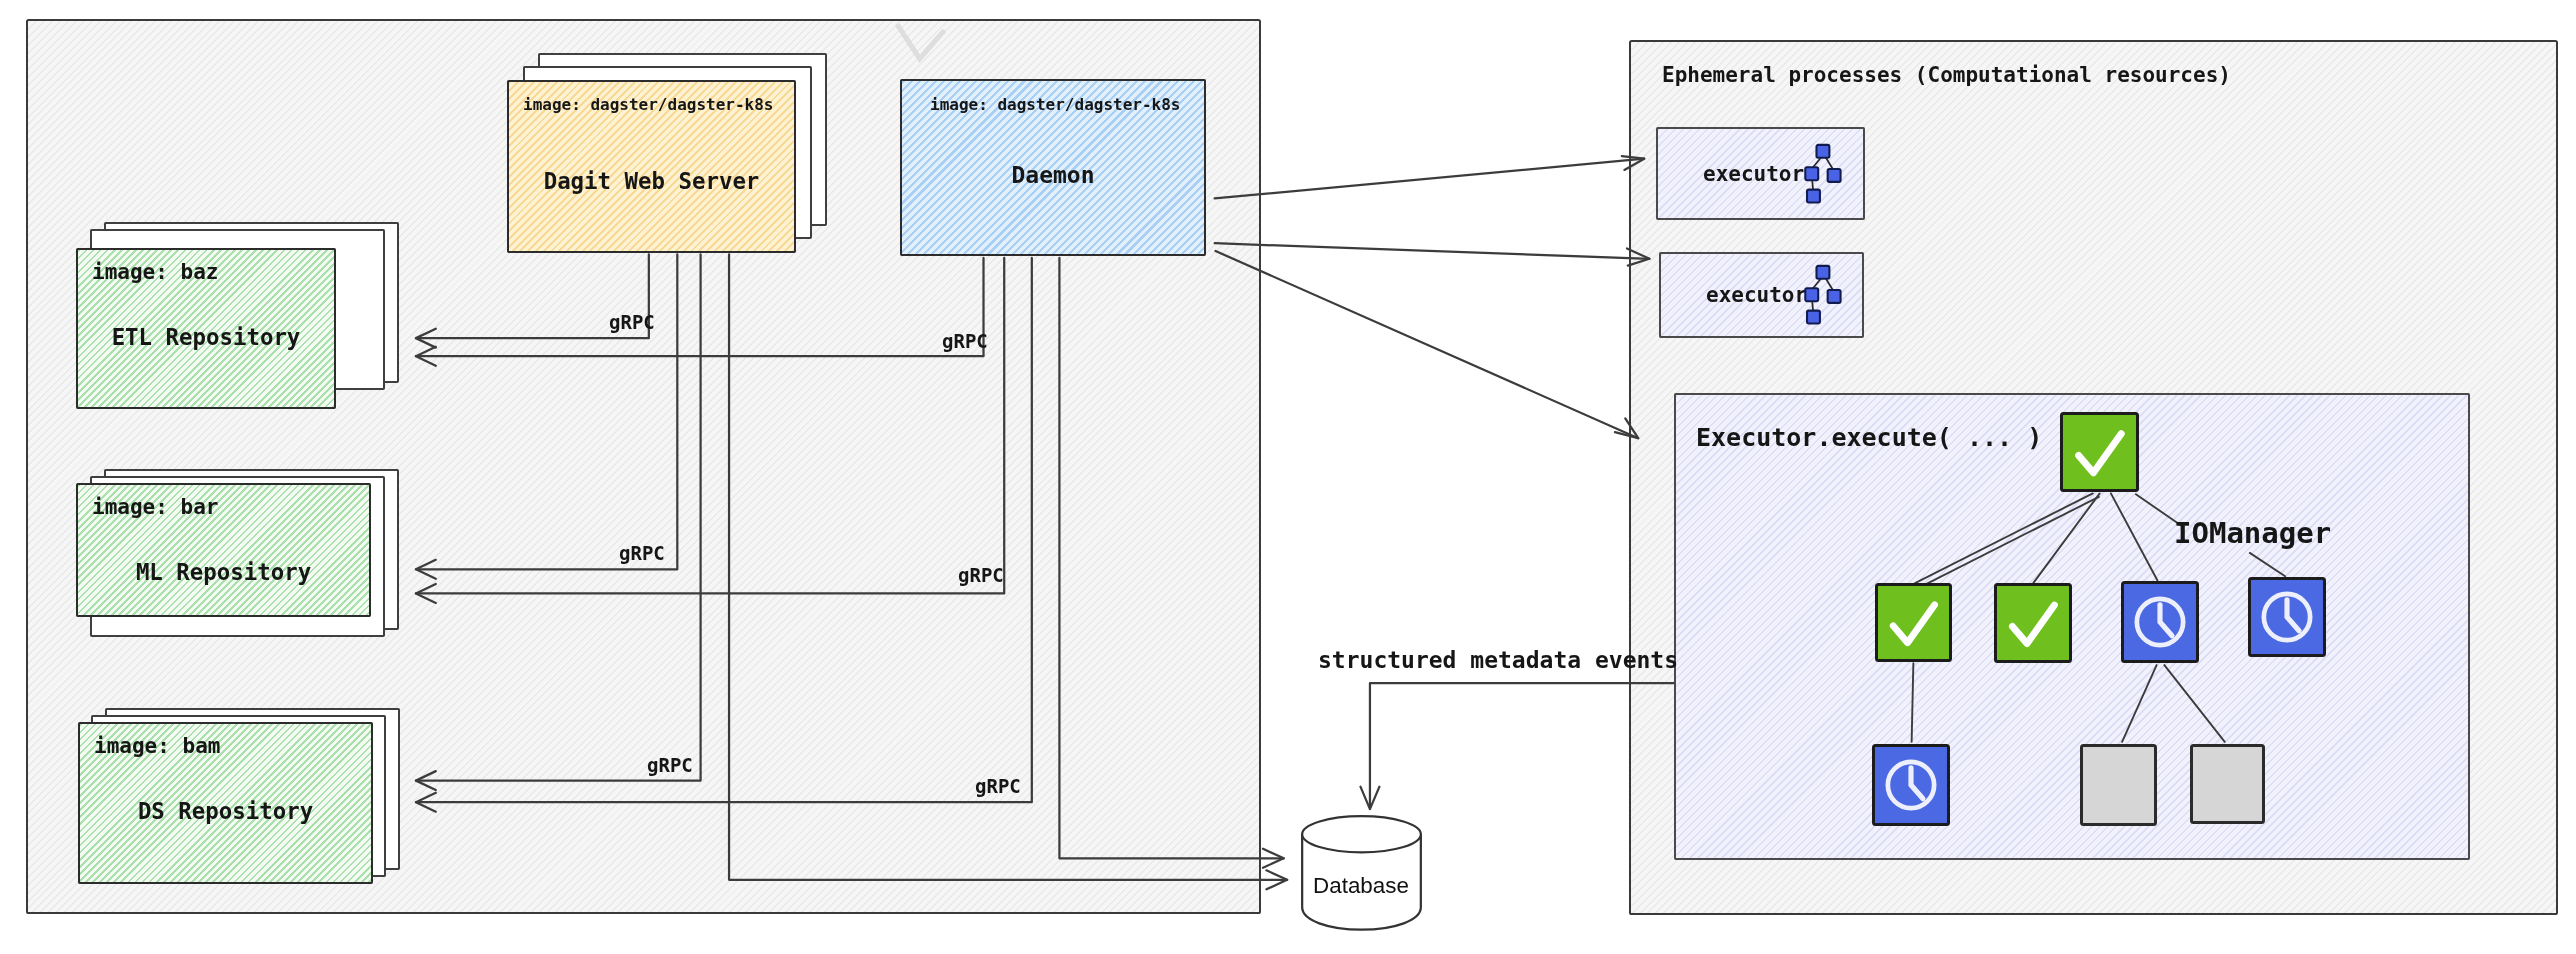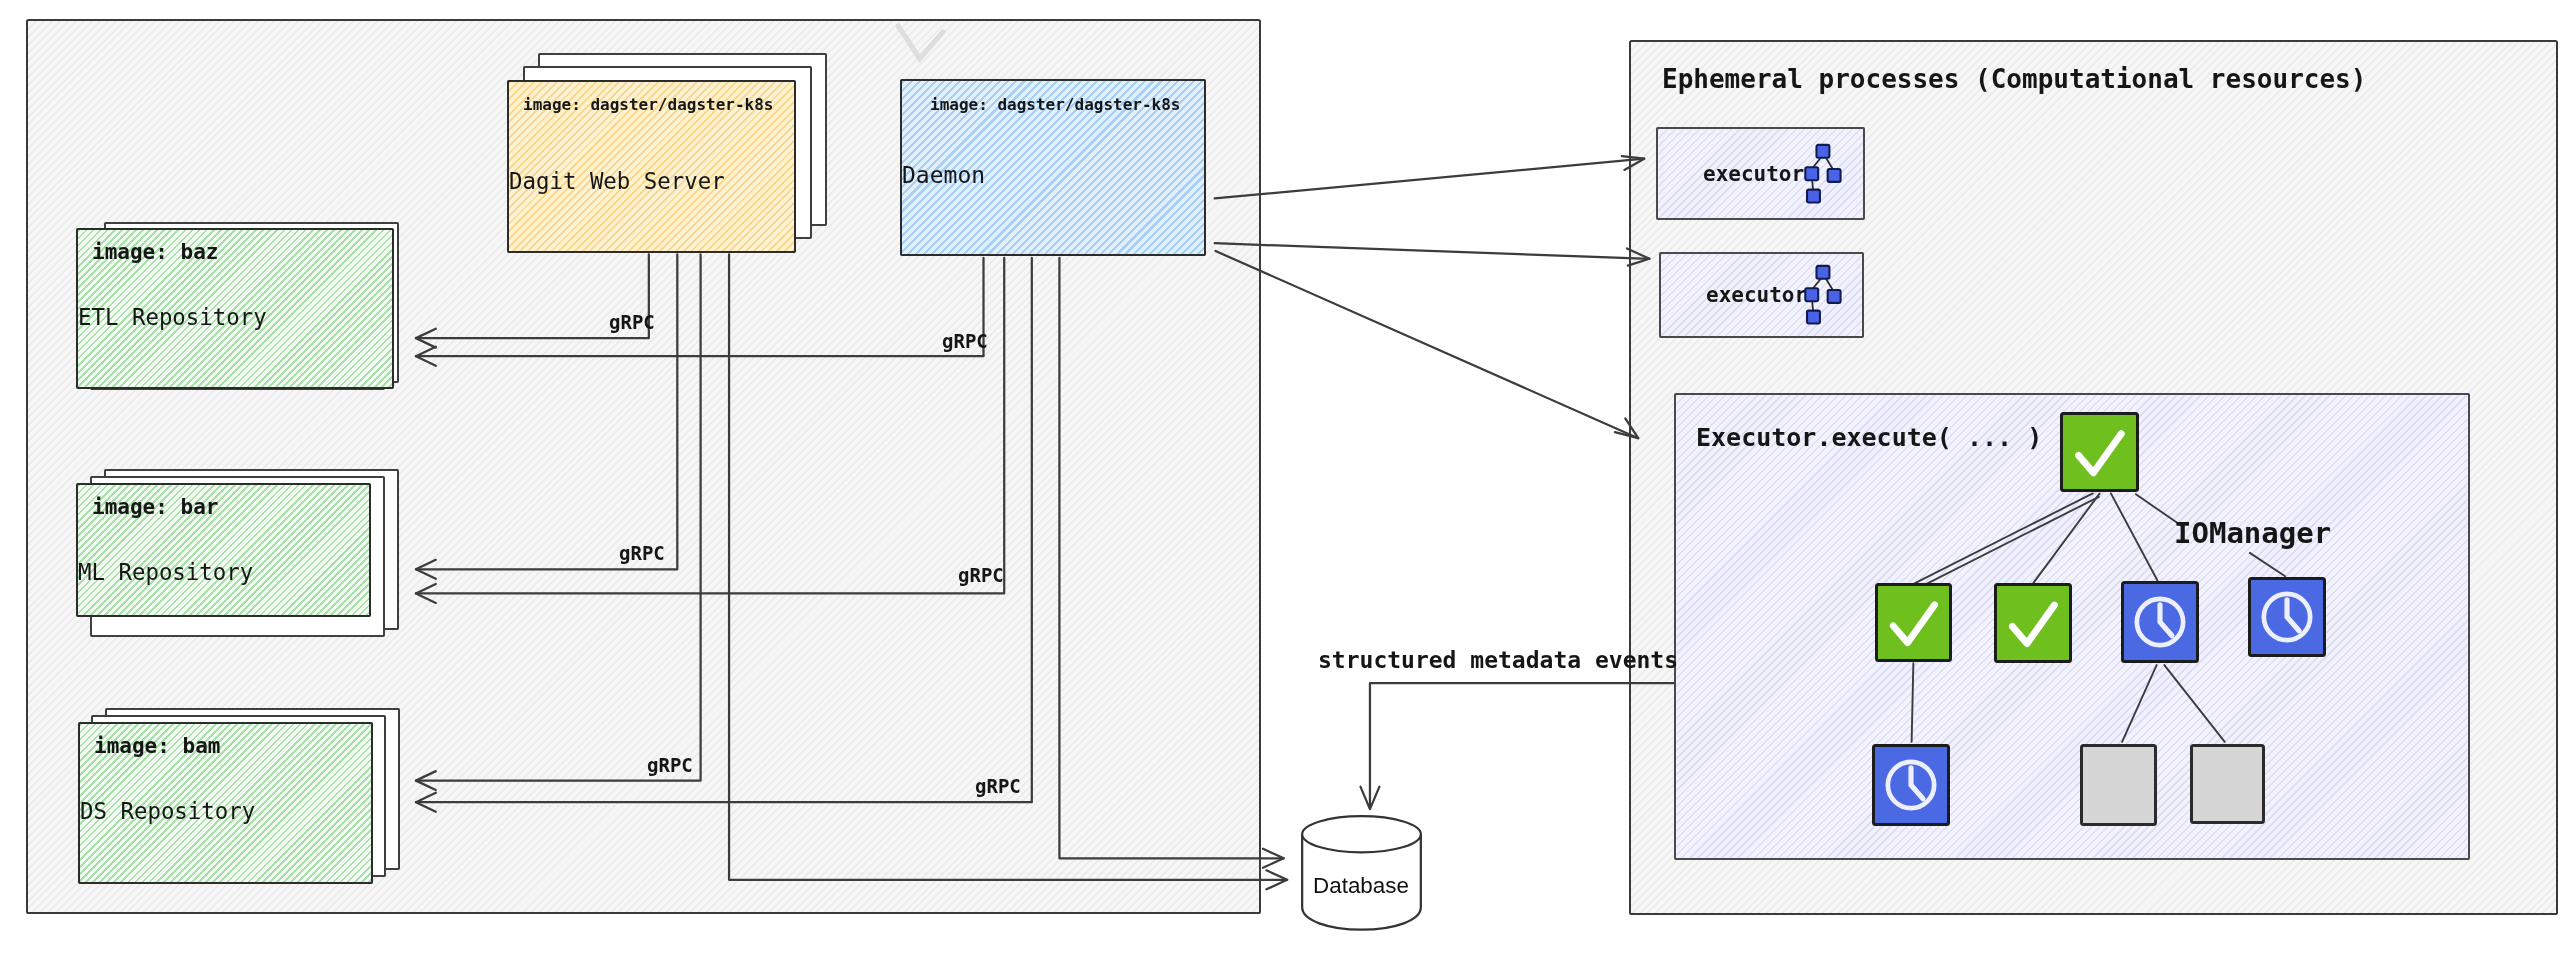--- a/index.html
+++ b/index.html
@@ -14,21 +14,21 @@
     background:
       repeating-linear-gradient(135deg, rgba(150,150,150,0.13) 0 1.4px, rgba(0,0,0,0) 1.4px 5.6px),
       var(--panel-fill);
     z-index:1;
   }
   .panel-title { position:absolute; font-size:21.6px; font-weight:600; line-height:1.32; white-space:pre-line; z-index:20; }
   
   .card { position:absolute; background:#fff; border:2.2px solid #3f3f3f; border-radius:1.7px; z-index:3; }
   .box  { position:absolute; border:2.6px solid #2c2c2c; border-radius:1.7px; z-index:4; }
   .box .img-label { position:absolute; font-size:16px; font-weight:700; }
-  .box .box-name  { position:absolute; width:100%; font-size:22.4px; font-weight:400; }
+  .box .box-name  { position:absolute; width:100%; text-align:center; font-size:22.4px; font-weight:700; }
   .fill-dagit {
     background: repeating-linear-gradient(135deg, var(--dagit-stripe) 0 2.1px, rgba(0,0,0,0) 2.1px 5.5px), var(--dagit-fill);
   }
   .fill-daemon {
     background: repeating-linear-gradient(135deg, var(--daemon-stripe) 0 2.2px, rgba(0,0,0,0) 2.2px 5.7px), var(--daemon-fill);
   }
   .fill-repo {
     background: repeating-linear-gradient(135deg, var(--repo-stripe) 0 1.9px, rgba(0,0,0,0) 1.9px 5px), var(--repo-fill);
   }
   .fill-lav {
@@ -61,21 +61,21 @@
   .db-shape { fill:#fff; stroke:#333; stroke-width:2.6; }
 </style>
 </head>
 <body>
 
 <div class="canvas">
 
   <div class="panel" style="left:26px; top:19px; width:1235px; height:895px;"></div>
   <div class="panel" style="left:1629px; top:40px; width:929px; height:875px;"></div>
 
-  <div class="panel-title" style="left:1662px; top:62px; font-size:26px;">Ephemeral processes (Computational resources)</div>
+  <div class="panel-title" style="left:1662px; top:62px; font-size:21px;">Ephemeral processes (Computational resources)</div>
 
   <svg class="overlay" width="2576" height="954" style="z-index:2;" viewBox="0 0 2986 1106">
     <path class="sketch-faint" d="M1041 30 L1066 68 L1093 37"></path>
   </svg>
 
   <svg class="overlay" width="2576" height="954" viewBox="0 0 2986 1106">
 
     <path class="wire" d="M752 295 V392 H482"></path>
     <path class="wire" d="M482 392 l23 -11 M482 392 l23 11"></path>
     <path class="wire" d="M785 295 V660 H482"></path>
@@ -121,21 +121,21 @@
     <div class="box-name" style="top:86px;">Dagit Web Server</div>
   </div>
 
   <div class="box fill-daemon" style="left:900px; top:79px; width:306px; height:177px;">
     <div class="img-label" style="left:28px; top:14px;">image: dagster/dagster-k8s</div>
     <div class="box-name" style="top:81px; font-size:23px;">Daemon</div>
   </div>
 
   <div class="card" style="left:104px; top:222px; width:295px; height:161px;"></div>
   <div class="card" style="left:90px; top:229px; width:295px; height:161px;"></div>
-  <div class="box fill-repo" style="left:76px; top:228px; width:318px; height:161px;">
+  <div class="box fill-repo" style="left:76px; top:248px; width:260px; height:161px;">
     <div class="img-label" style="left:14px; top:10.4px; font-size:21px;">image: baz</div>
     <div class="box-name" style="top:74px;">ETL Repository</div>
   </div>
 
   <div class="card" style="left:104px; top:469px; width:295px; height:161px;"></div>
   <div class="card" style="left:90px; top:476px; width:295px; height:161px;"></div>
   <div class="box fill-repo" style="left:76px; top:483px; width:295px; height:134px;">
     <div class="img-label" style="left:14px; top:10.4px; font-size:21px;">image: bar</div>
     <div class="box-name" style="top:74px;">ML Repository</div>
   </div>

